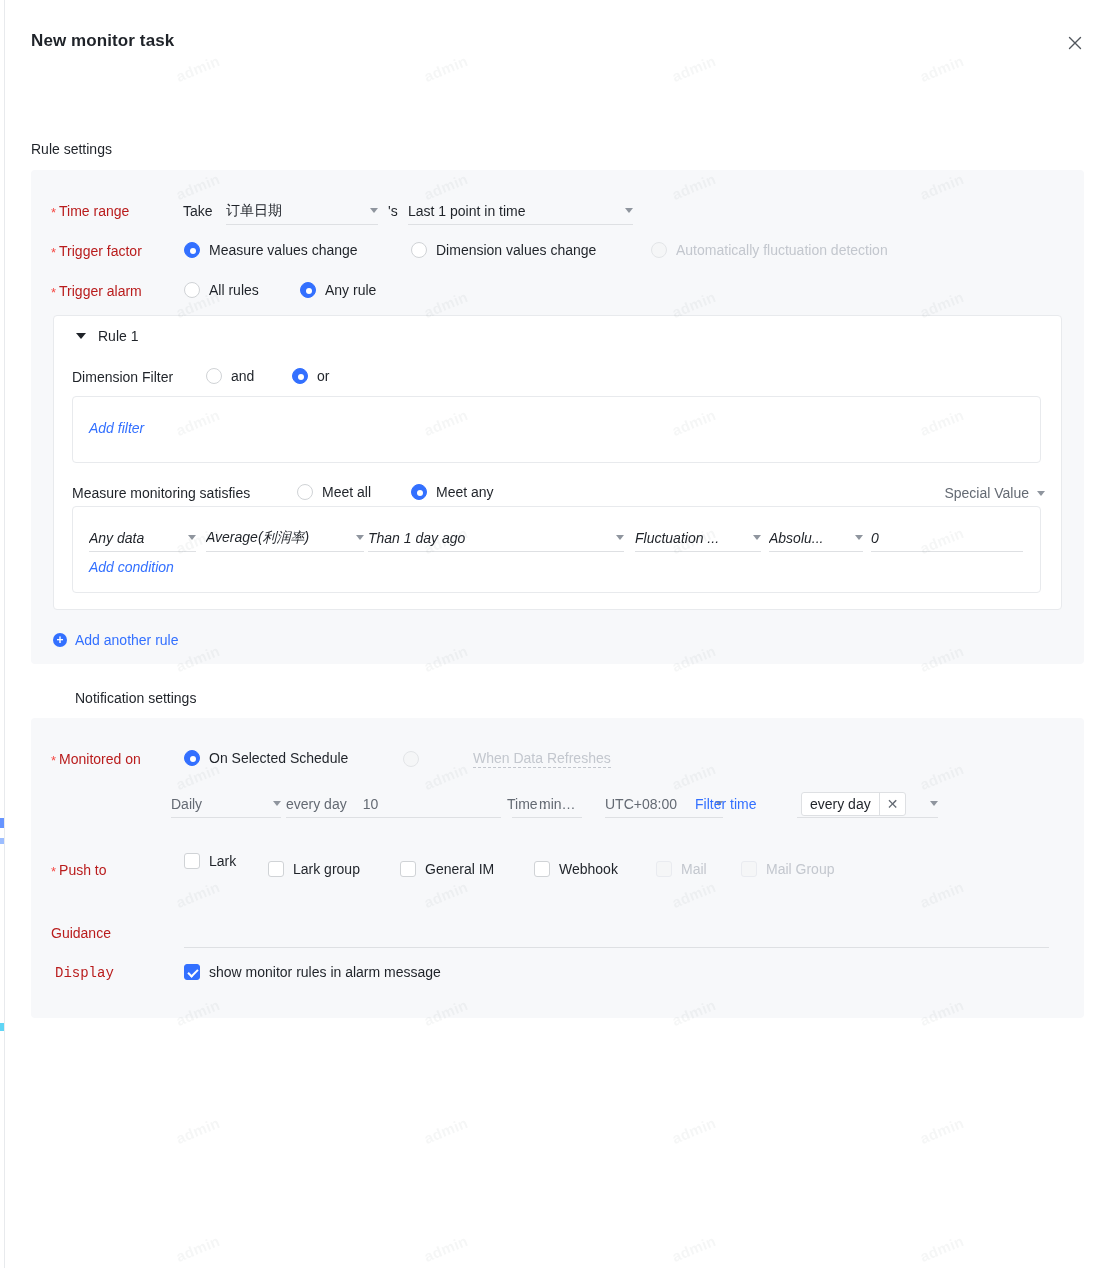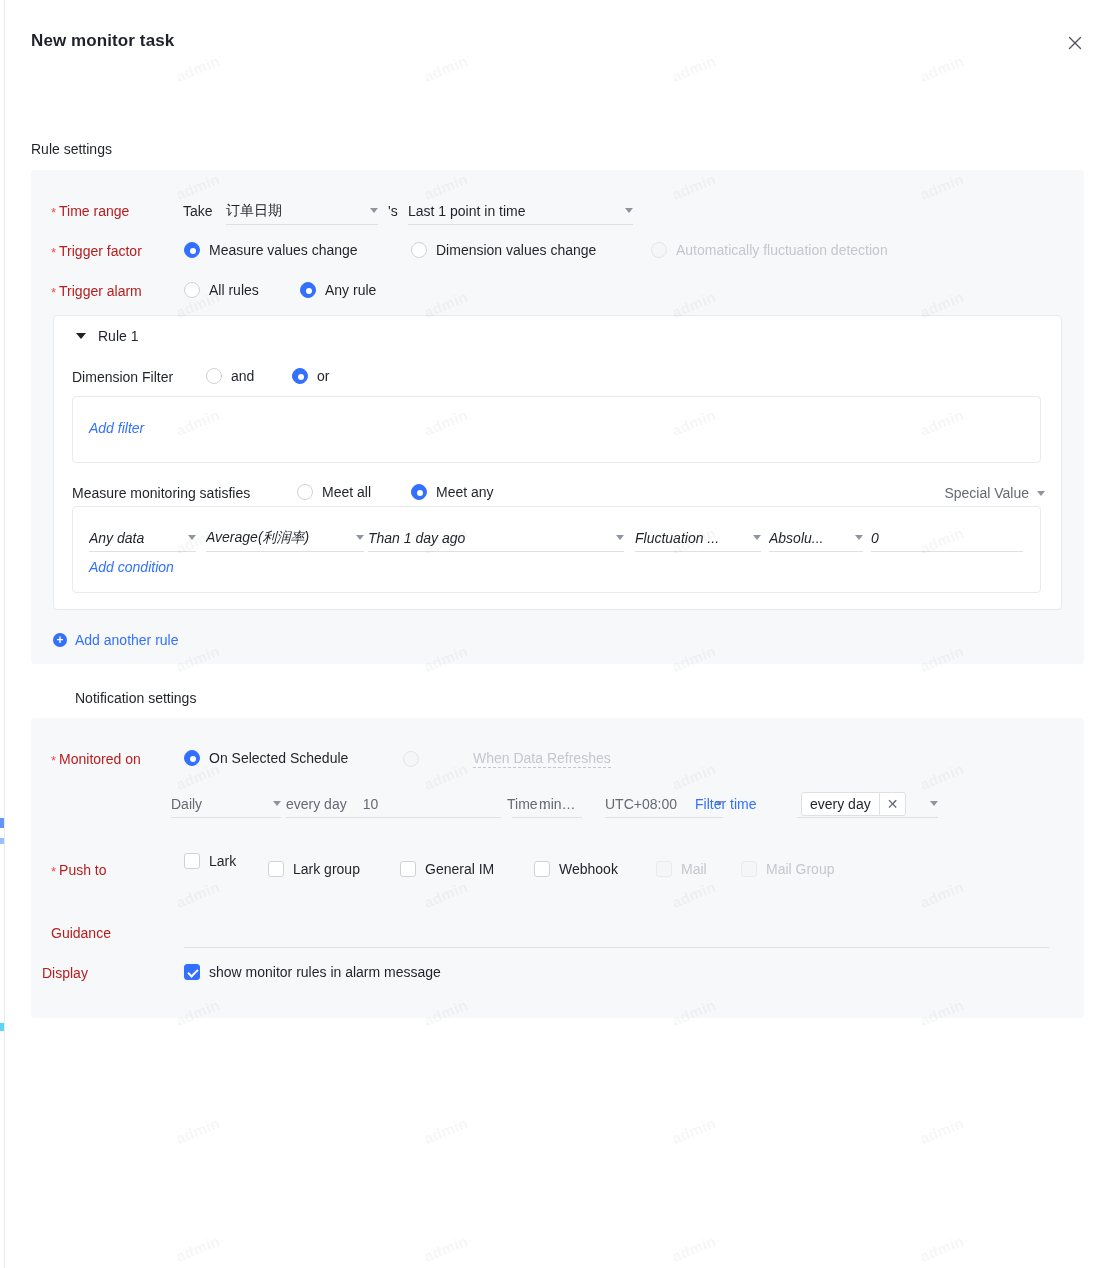--- a/index.html
+++ b/index.html
@@ -366,21 +366,21 @@
       <span>Mail</span>
     </div>
     <div class="cbx dis" style="left:710px; top:143px;">
       <span class="box"></span>
       <span>Mail Group</span>
     </div>
 
     <div class="row-label" style="left:20px; top:207px; width:128px;">Guidance</div>
     <input class="name-field" style="left: 153px; top: 202px; width: 865px;" type="text" value="">
 
-    <div class="row-label" style="left:11px; top:247px; width:128px;">Display</div>
+    <div class="row-label" style="left:24px; top:247px; width:128px;font-family:Liberation Mono, monospace;">Display</div>
     <div class="cbx on" style="left:153px; top:246px;">
       <span class="box"></span>
       <span>show monitor rules in alarm message</span>
     </div>
   </div>
 
   <div class="footer">
     
     
     

